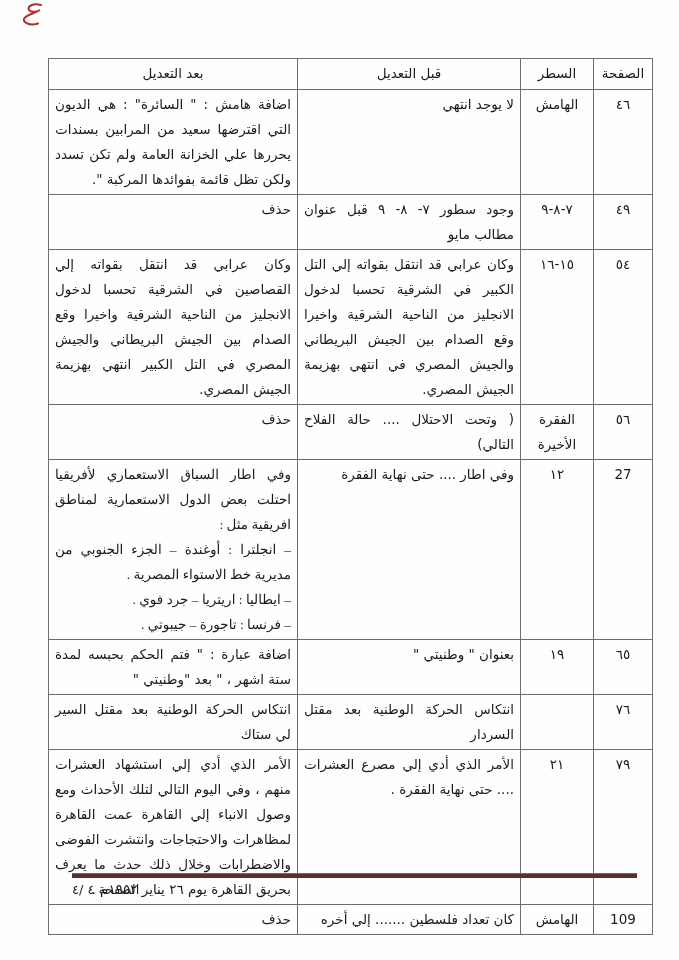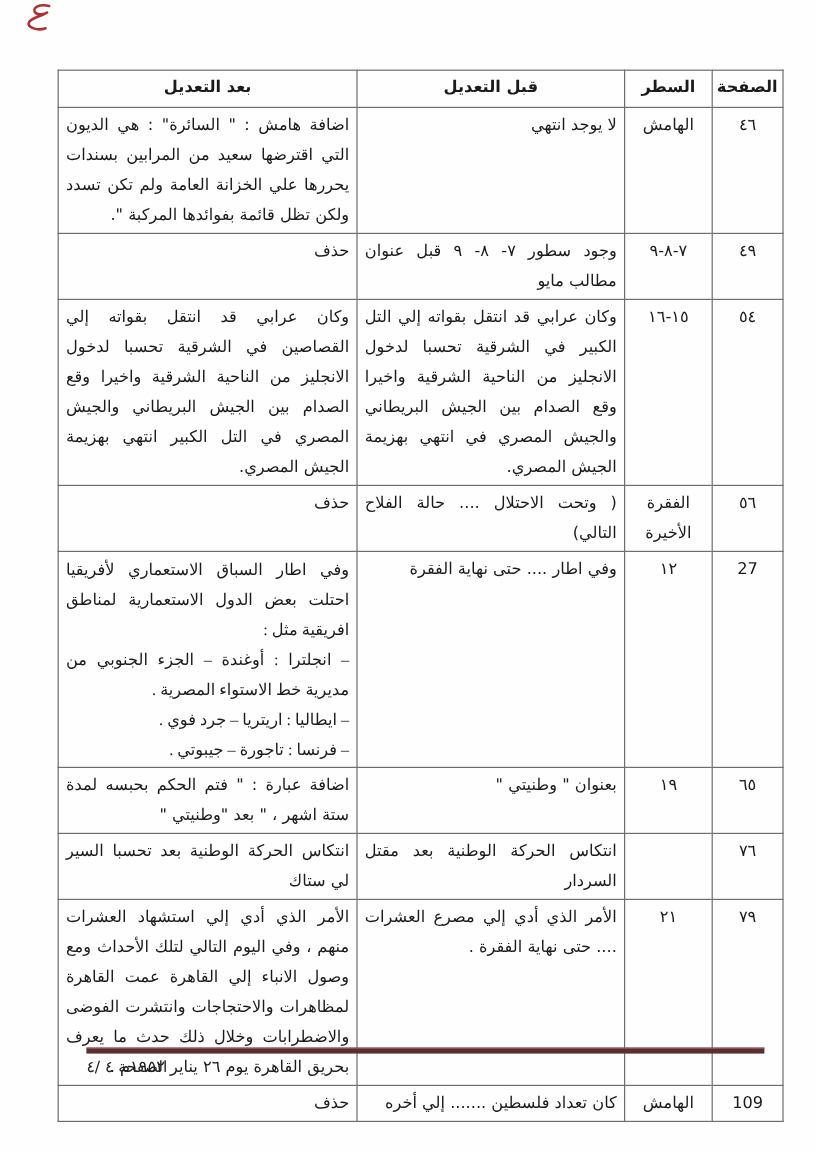--- a/index.html
+++ b/index.html
@@ -16,21 +16,21 @@
     direction:rtl;
     font-size:13.5px;line-height:25px;
   }
   table.revisions td,table.revisions th{
     border:1px solid #6e6e6e;
     vertical-align:top;
     padding:2px 6px 2px 6px;
     overflow:hidden;
   }
   table.revisions th{
-    font-weight:bold;text-align:center;
+    font-weight:normal;text-align:center;
     padding:2px 4px;height:26px;line-height:24px;
   }
   col.c-page{width:59px;}
   col.c-line{width:73px;}
   col.c-before{width:223px;}
   col.c-after{width:249px;}
   td.num{text-align:center;margin-top:40px;}
   td.txt{text-align:justify;}
   td.txt.pre{white-space:pre-line;font-family:Liberation Serif, serif;}
   tr.h-r1{height:74px;}  tr.h-r2{height:47px;}
@@ -108,21 +108,21 @@
     <tr class="h-r6">
       <td class="num">٦٥</td>
       <td class="num">١٩</td>
       <td class="txt">بعنوان " وطنيتي "</td>
       <td class="txt">اضافة عبارة : " فتم الحكم بحبسه لمدة ستة اشهر ، " بعد "وطنيتي "</td>
     </tr>
     <tr class="h-r7">
       <td class="num">٧٦</td>
       <td class="num"></td>
       <td class="txt">انتكاس الحركة الوطنية بعد مقتل السردار</td>
-      <td class="txt">انتكاس الحركة الوطنية بعد تحسبا السير لي ستاك</td>
+      <td class="txt">انتكاس الحركة الوطنية بعد مقتل السير لي ستاك</td>
     </tr>
     <tr class="h-r8">
       <td class="num">٧٩</td>
       <td class="num">٢١</td>
       <td class="txt">الأمر الذي أدي إلي مصرع العشرات .... حتى نهاية الفقرة .</td>
       <td class="txt">الأمر الذي أدي إلي استشهاد العشرات منهم ، وفي اليوم التالي لتلك الأحداث ومع وصول الانباء إلي القاهرة عمت القاهرة لمظاهرات والاحتجاجات وانتشرت الفوضى والاضطرابات وخلال ذلك حدث ما يعرف بحريق القاهرة يوم ٢٦ يناير ١٩٥٢م .</td>
     </tr>
     <tr class="h-r9">
       <td class="num">109</td>
       <td class="num">الهامش</td>

